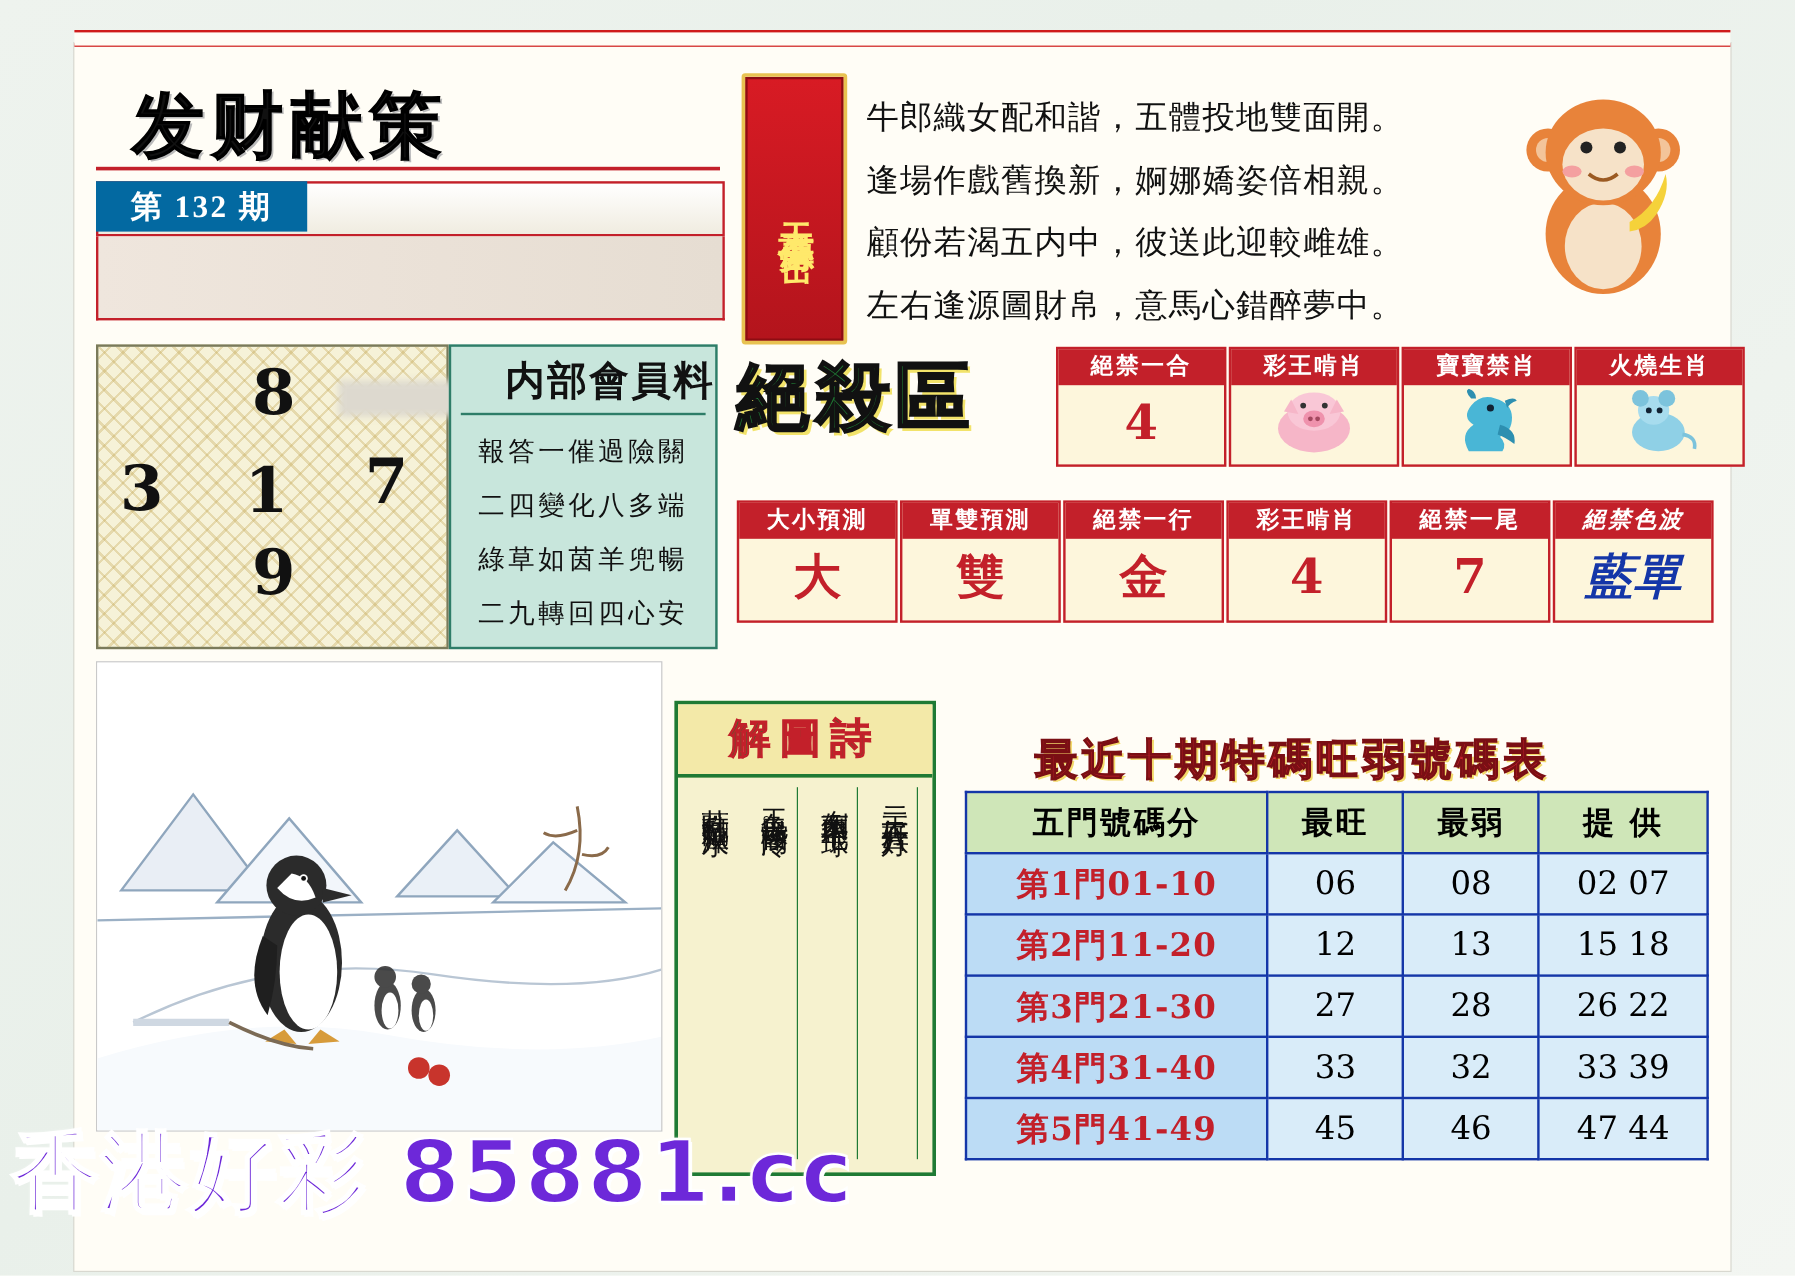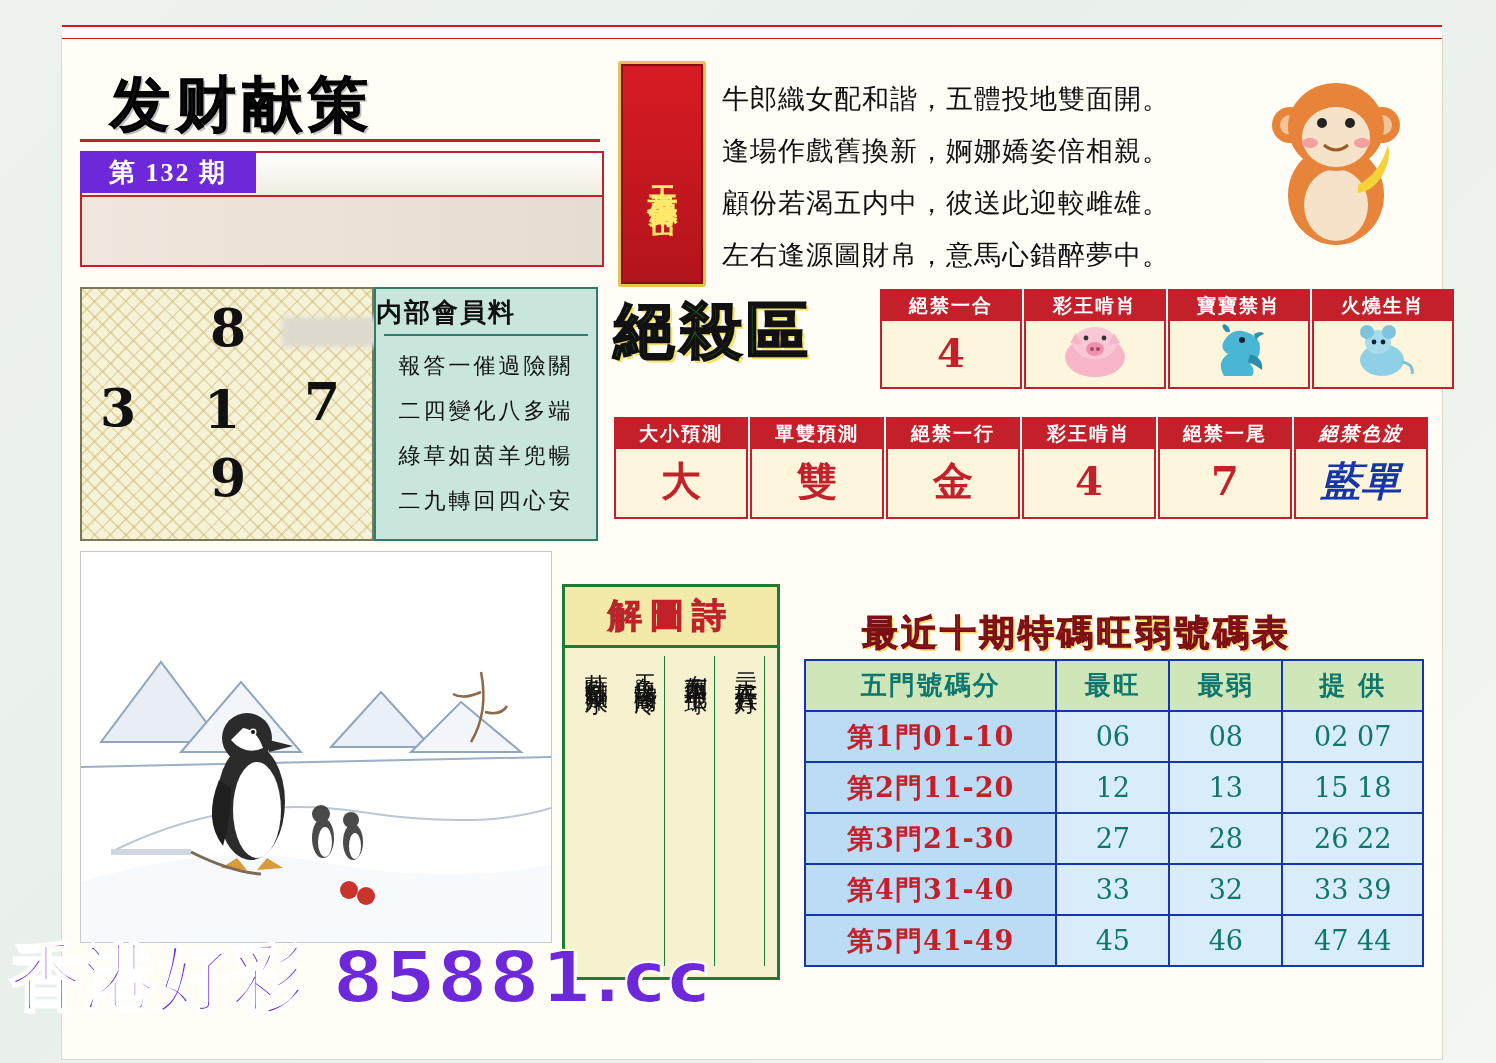--- a/index.html
+++ b/index.html
@@ -25,21 +25,21 @@
     -webkit-text-stroke:1px #000;
     text-shadow:2px 2px 0 #bbb;
   }
   .issue-bar{
     position:absolute;left:18px;top:112px;width:520px;height:42px;
     background:linear-gradient(#fff,#f0ece0);
     border:2px solid #c3202a;
   }
   .issue-tag{
     position:absolute;left:18px;top:112px;width:176px;height:42px;
-    background:#6d28d9;color:#fff;font-size:26px;font-weight:bold;
+    background:#0369a1;color:#fff;font-size:26px;font-weight:bold;
     display:flex;align-items:center;justify-content:center;letter-spacing:2px;
   }
   .issue-blank{
     position:absolute;left:18px;top:158px;width:520px;height:68px;
     background:linear-gradient(90deg,#efe6dd,#e6ddd2);
     border:2px solid #c3202a;border-top:none;
   }
   .redline{position:absolute;left:18px;top:100px;width:520px;height:3px;background:#c3202a;}
   .tianshu{
     position:absolute;left:556px;top:22px;width:82px;height:220px;
@@ -71,21 +71,21 @@
   .n1{left:122px;top:90px;}
   .n7{left:222px;top:82px;}
   .n9{left:128px;top:158px;}
   .blur{position:absolute;left:200px;top:28px;width:108px;height:30px;background:#ddd9cf;filter:blur(3px);}
   
   .memberbox{
     position:absolute;left:312px;top:248px;width:220px;height:250px;
     background:#c8e6dc;border:2px solid #2e7d68;
   }
   .memberbox .mb-title{
-    text-align:left;font-size:26px;font-weight:bold;color:#111;margin-top:6px;letter-spacing:2px;
+    text-align:right;font-size:33px;font-weight:bold;color:#111;margin-top:6px;letter-spacing:2px;
   }
   .memberbox .mb-line{
     text-align:center;font-size:22px;color:#111;margin-top:15px;letter-spacing:3px;
     font-family:"DejaVu Serif",serif;
   }
   .mb-divider{height:2px;background:#2e7d68;margin:4px 8px 0;}
   
   .jsq{
     position:absolute;left:552px;top:250px;font-size:62px;font-weight:bold;
     color:#1f7a34;letter-spacing:4px;font-family:"DejaVu Serif",serif;
@@ -100,21 +100,21 @@
   
   .tbl-title{
     position:absolute;left:800px;top:570px;font-size:36px;font-weight:bold;color:#c3202a;
     letter-spacing:3px;-webkit-text-stroke:1px #7a0f14;text-shadow:2px 2px 0 #f2d96a;
     font-family:"DejaVu Serif",serif;
   }
   table.main{
     position:absolute;left:742px;top:620px;width:620px;border-collapse:collapse;
     font-family:"DejaVu Serif",serif;
   }
-  table.main th,table.main td{border:2px solid #1436a8;text-align:center;height:47px;font-size:27px;color:#0f766e;}
+  table.main th,table.main td{border:2px solid #1436a8;text-align:center;height:47px;font-size:27px;color:#000000;}
   table.main th{background:#cfe6b8;font-size:26px;font-weight:bold;letter-spacing:2px;}
   table.main td.lbl{background:#bcdcf5;color:#c3202a;font-weight:bold;font-size:27px;letter-spacing:1px;}
   table.main td.v{background:#d9ecf9;}
   
   .jts{
     position:absolute;left:500px;top:512px;width:212px;height:390px;
     background:#f6f2cf;border:3px solid #1f7a34;margin-top:33px;
   }
   .jts .jts-title{
     height:58px;background:#f3e9a8;border-bottom:3px solid #1f7a34;

